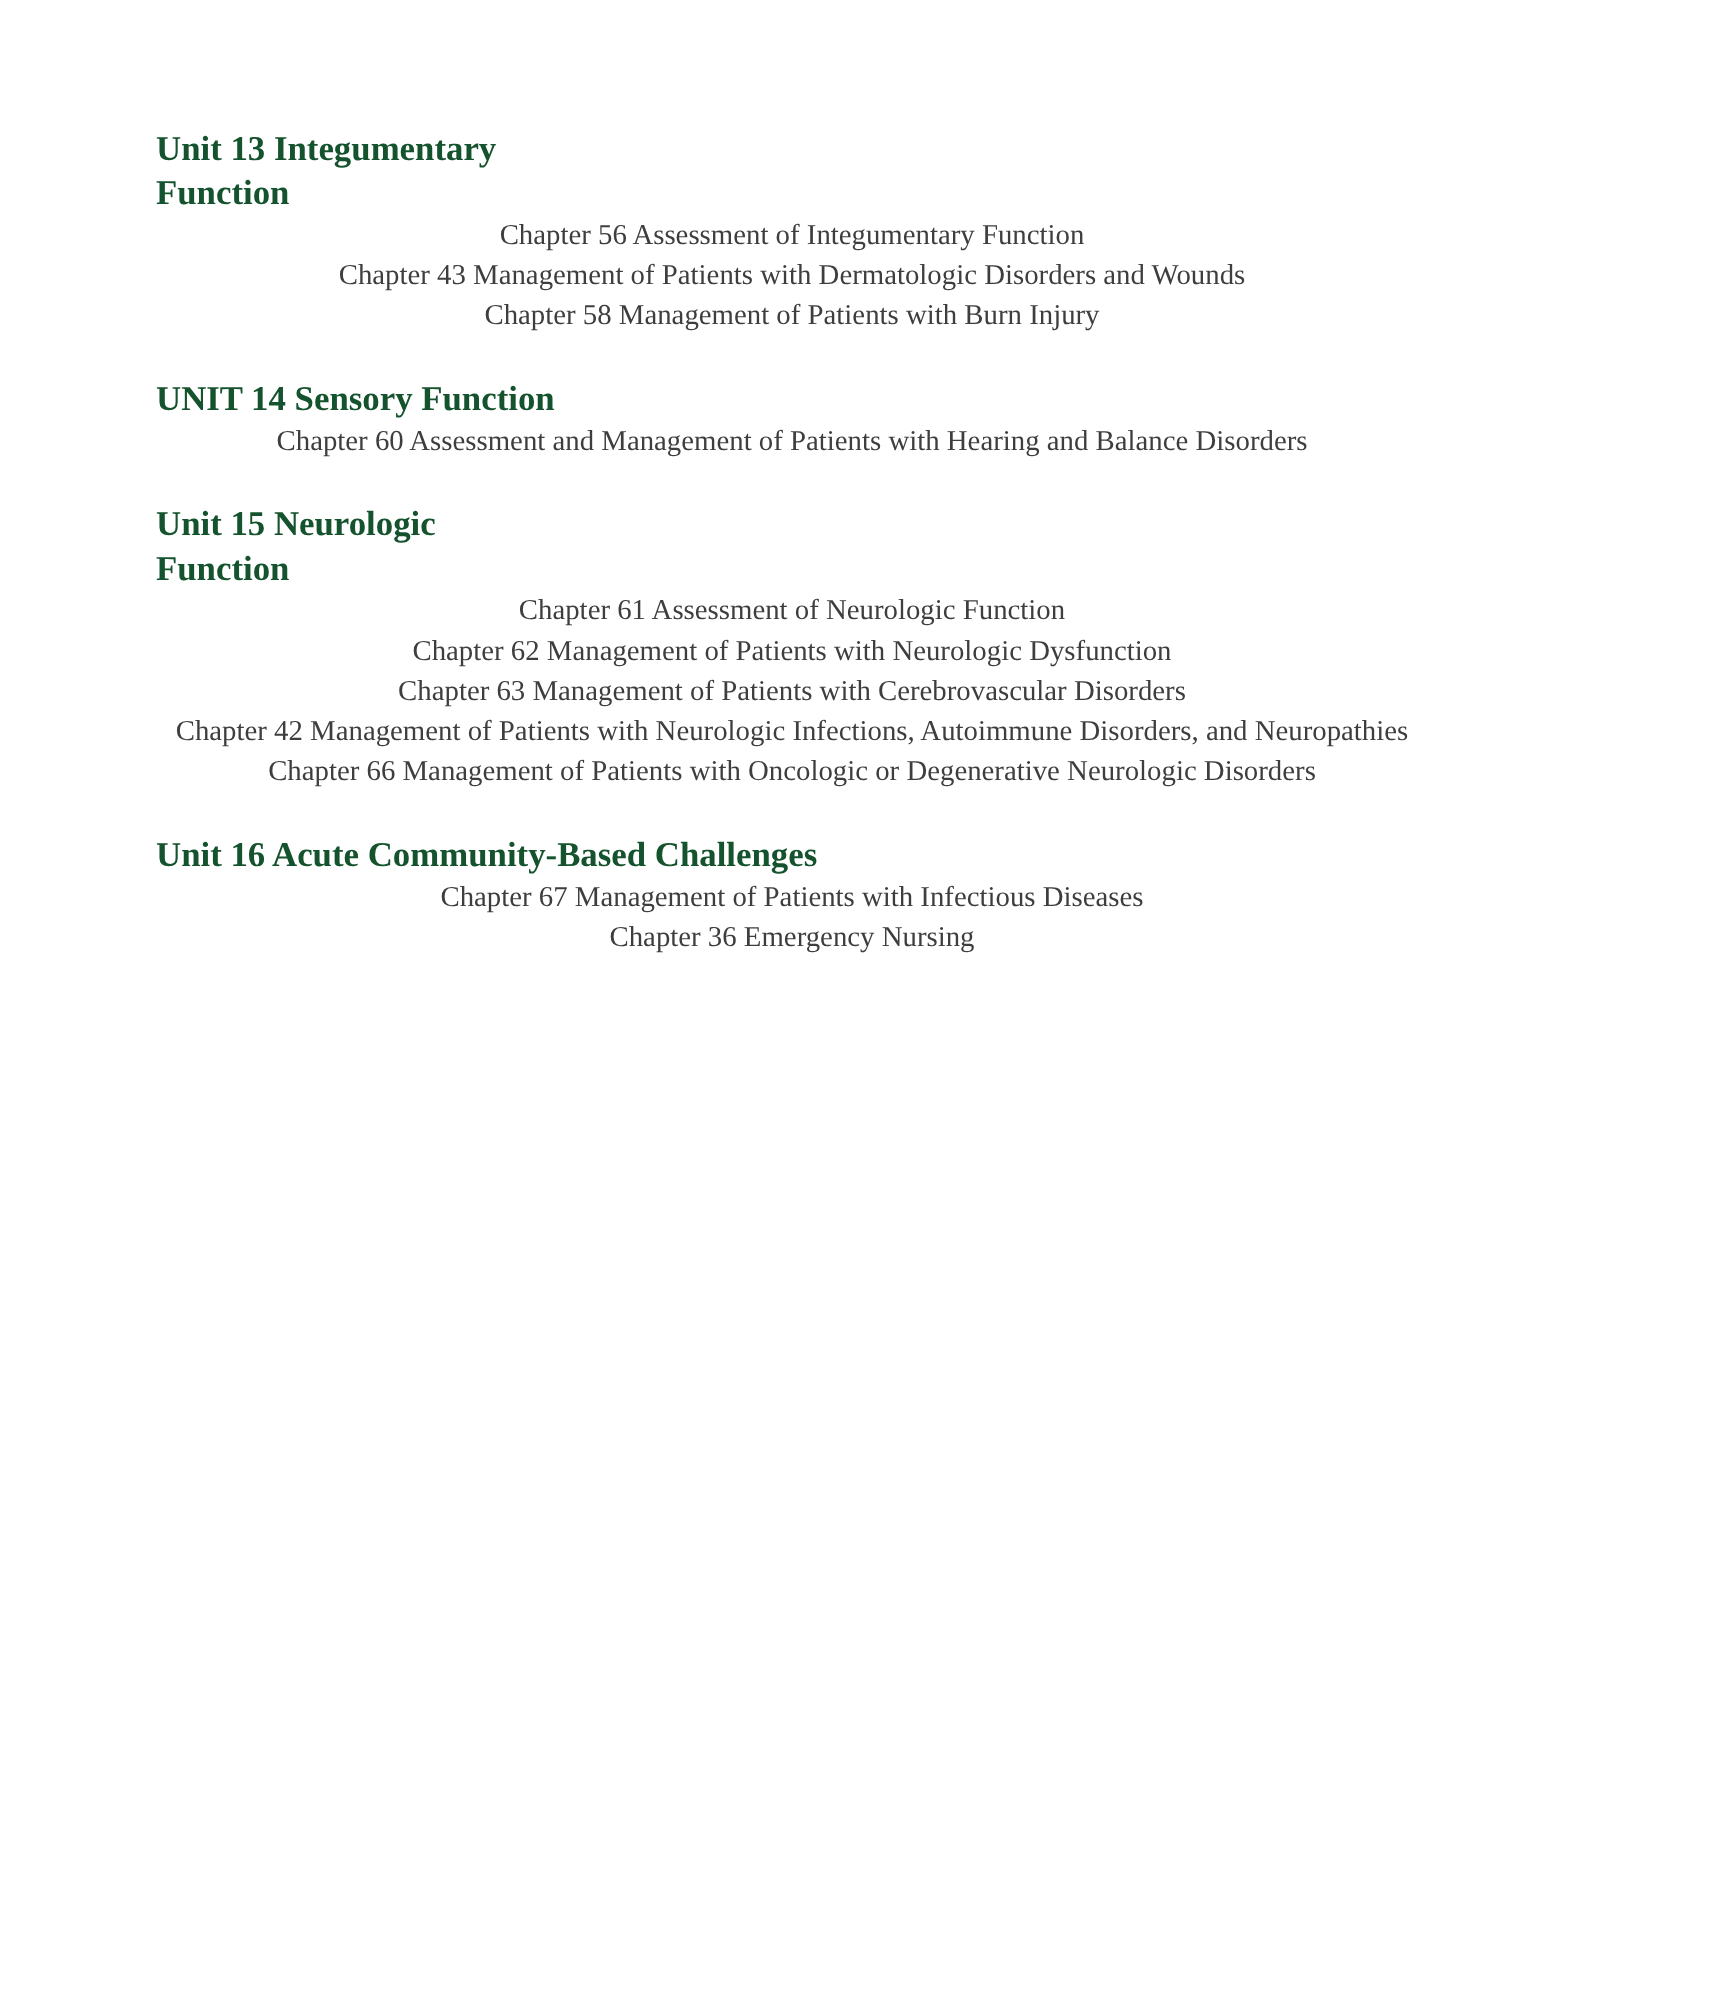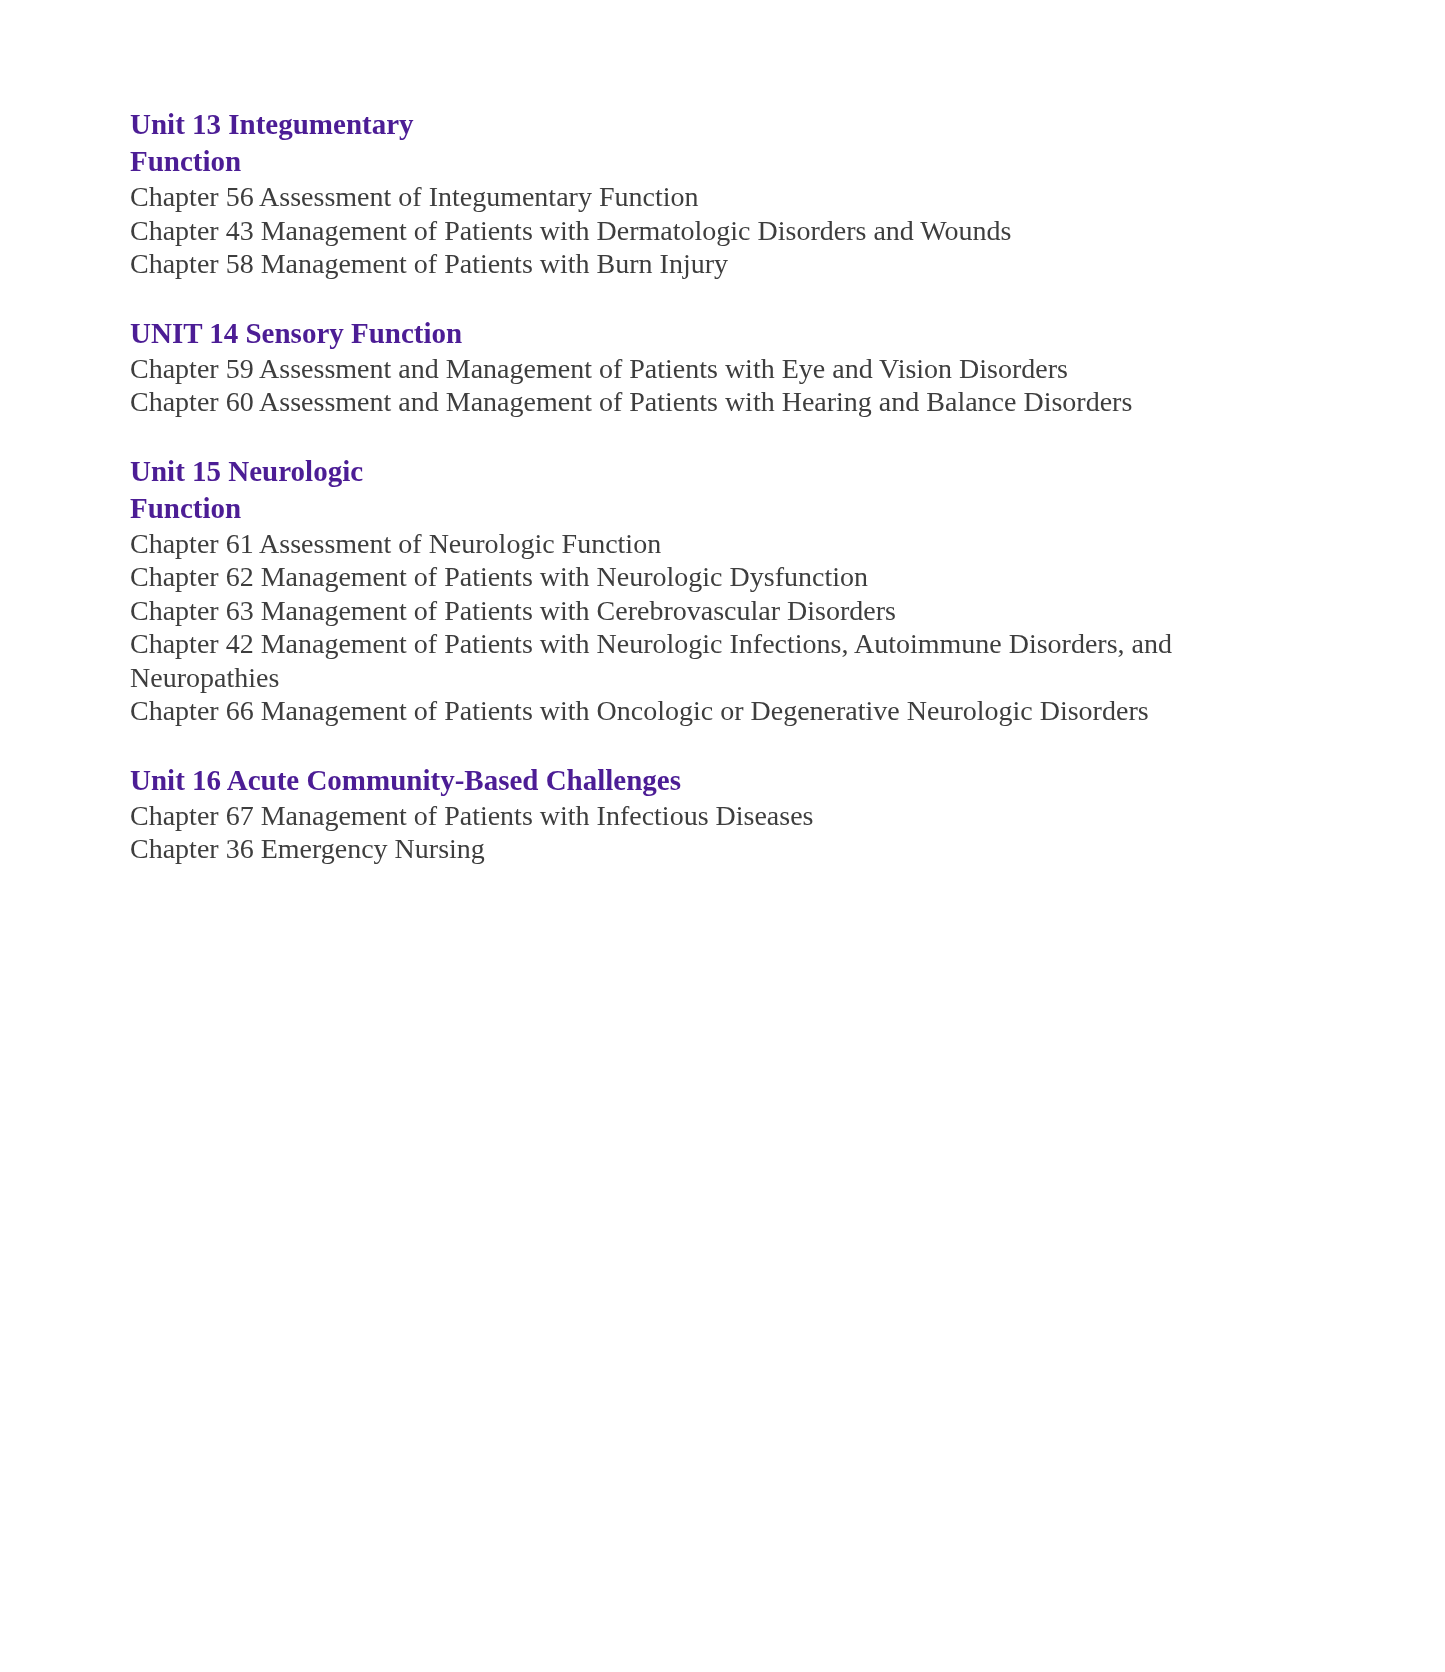--- a/index.html
+++ b/index.html
@@ -23,36 +23,37 @@
   }
   .toc-section {
     margin: 0 0 34px 0;
   }
   .unit-heading {
     margin: 0;
     padding: 0;
     font-size: 29px;
     line-height: 37px;
     font-weight: bold;
-    color: #4c1d95;
+    color: #14532d;
   }
   .heading-line {
     display: block;
   }
   .chapters {
     margin: 0;
     padding: 0;
   }
   .chapter-line {
     margin: 0;
     padding: 0;
-    font-size: 28px;
+    font-size: 24px;
     line-height: 33.5px;
     font-weight: normal;
     color: #3e3e3e;
+    text-align: center;
   }
 </style>
 </head>
 <body>
 
 <main class="page">
   <div class="content" id="sections-root">
   <section class="toc-section">
     <h2 class="unit-heading">
           <span class="heading-line">Unit 13 Integumentary</span>
@@ -63,21 +64,20 @@
           <p class="chapter-line">Chapter 43 Management of Patients with Dermatologic Disorders and Wounds</p>
           <p class="chapter-line">Chapter 58 Management of Patients with Burn Injury</p>
         </div>
   </section>
 
   <section class="toc-section">
     <h2 class="unit-heading">
           <span class="heading-line">UNIT 14 Sensory Function</span>
         </h2>
     <div class="chapters">
-          <p class="chapter-line">Chapter 59 Assessment and Management of Patients with Eye and Vision Disorders</p>
           <p class="chapter-line">Chapter 60 Assessment and Management of Patients with Hearing and Balance Disorders</p>
         </div>
   </section>
 
   <section class="toc-section">
     <h2 class="unit-heading">
           <span class="heading-line">Unit 15 Neurologic</span>
           <span class="heading-line">Function</span>
         </h2>
     <div class="chapters">

